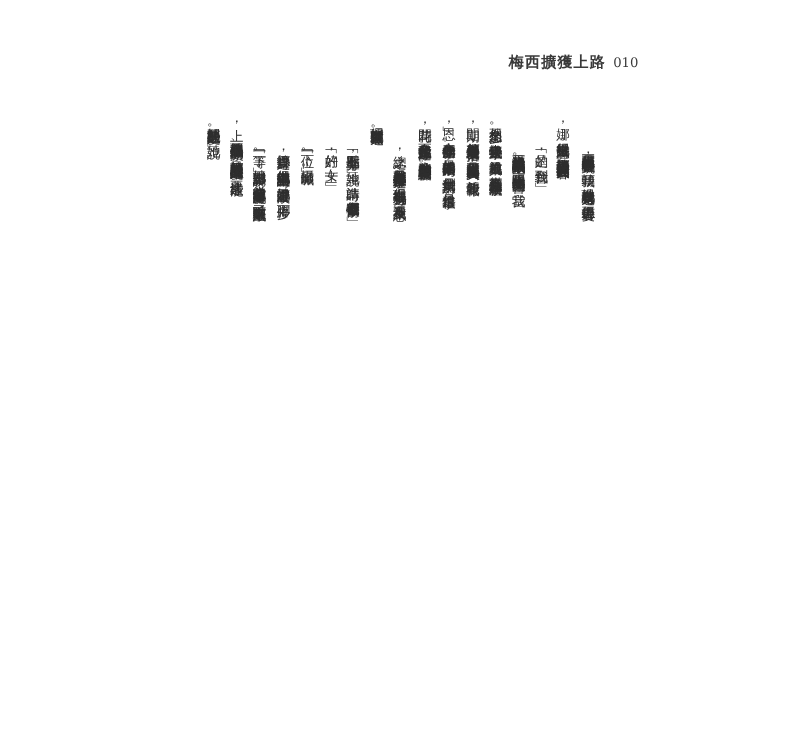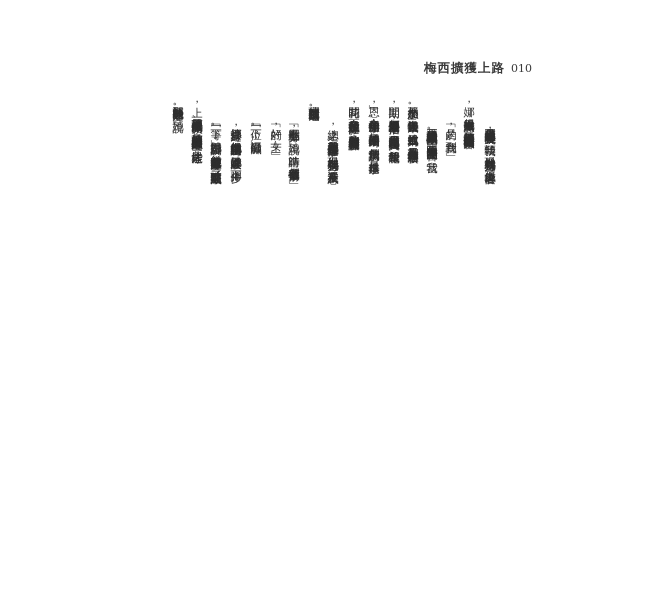--- a/index.html
+++ b/index.html
@@ -2,21 +2,21 @@
 <html><head>
 <meta charset="utf-8">
 <style>
   html, body { margin: 0; padding: 0; }
   body {
     width: 655px; height: 609px; background: #ffffff; position: relative; overflow: hidden;
     font-family: "DejaVu Serif", "Liberation Serif", serif; color: #2a2a2a;
   }
   .page { position: absolute; left: 0; top: 0; width: 655px; height: 609px; }
   .running-header {
-    position: absolute; top: 60px; left: 424px;
+    position: absolute; top: 44px; left: 424px;
     font-family: "DejaVu Sans", "Liberation Sans", sans-serif;
     font-size: 12.5px; font-weight: bold; color: #3a3a3a; letter-spacing: 1px;
     white-space: nowrap;
   }
   .running-header .folio {
     font-family: "DejaVu Serif", "Liberation Serif", serif;
     font-weight: normal; font-size: 11px; margin-left: 6px; letter-spacing: 0;
   }
   .col {
     position: absolute; top: 98px;

